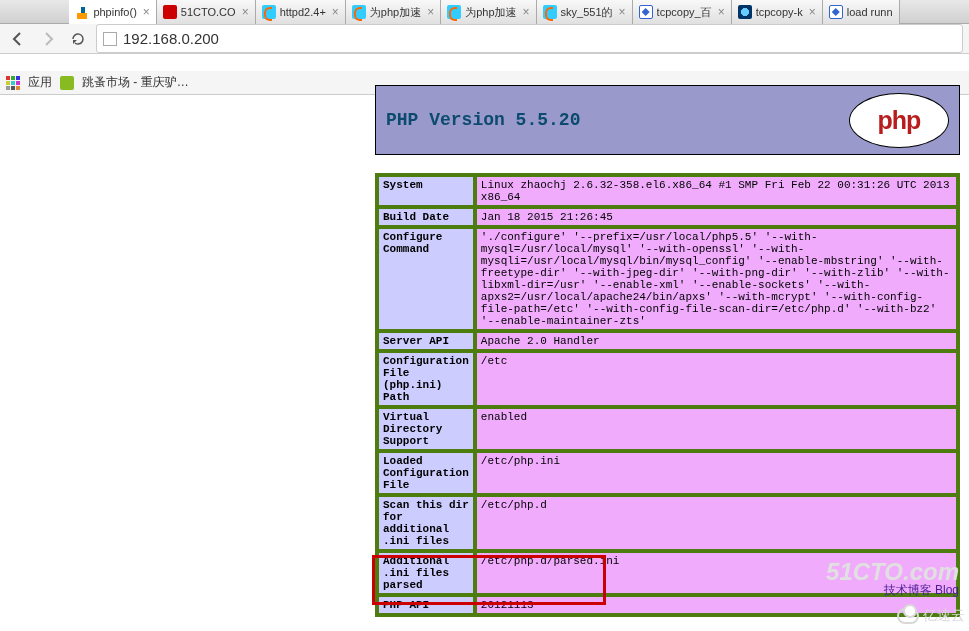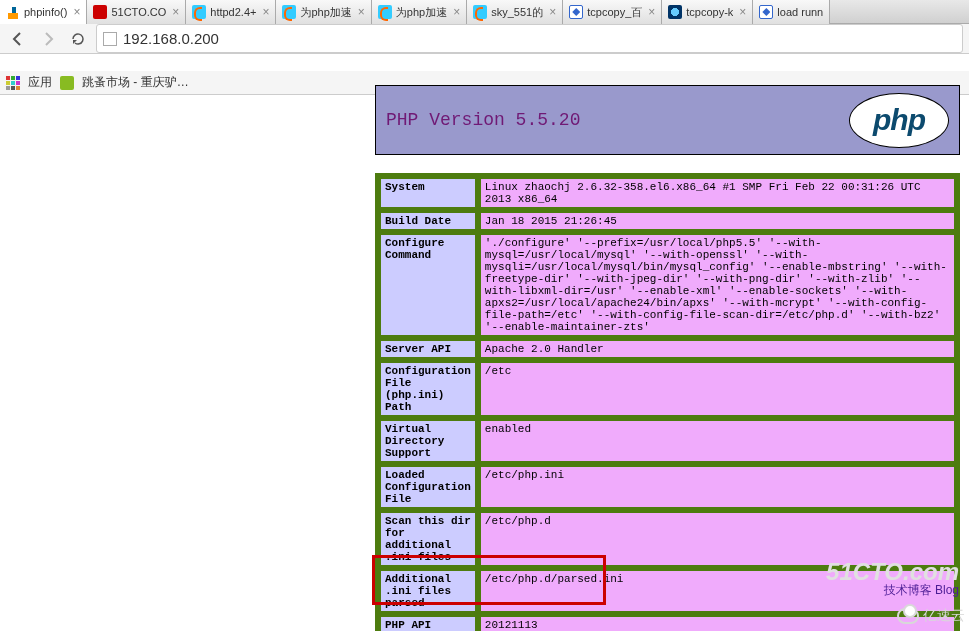--- a/index.html
+++ b/index.html
@@ -1,18 +1,18 @@
 <!DOCTYPE html>
 <html><head>
 <meta charset="utf-8">
 <style>
 * { box-sizing: border-box; margin: 0; padding: 0; }
 body { font-family: Arial, sans-serif; font-size: 12px; background: #fff; width: 969px; height: 631px; overflow: hidden; position: relative; }
 
-.tabstrip { display: flex; height: 24px; background: linear-gradient(#e8e8e8,#d0d0d0); border-bottom: 1px solid #aaa; }
+.tabstrip { display: flex; height: 24px; background: linear-gradient(#e8e8e8,#d0d0d0); border-bottom: 1px solid #aaa; justify-content: center; }
 .tab { display: flex; align-items: center; gap: 4px; padding: 0 6px; height: 24px; max-width: 115px; background: linear-gradient(#f8f8f8,#e0e0e0); border-right: 1px solid #aaa; font-size: 11px; color: #333; cursor: pointer; overflow: hidden; white-space: nowrap; }
 .tab.active { background: #fff; }
 .tab .favicon { width: 14px; height: 14px; flex-shrink: 0; }
 .tab .label { overflow: hidden; text-overflow: ellipsis; }
 .tab .close { color: #888; font-size: 12px; margin-left: 2px; }
 
 .urlbar { display: flex; align-items: center; height: 30px; padding: 0 6px; gap: 6px; border-bottom: 1px solid #ccc; background: #f5f5f5; }
 .navbtn { width: 24px; height: 22px; display: flex; align-items: center; justify-content: center; color: #555; }
 .url-input { flex: 1; height: 29px; border: 1px solid #ccc; border-radius: 3px; padding: 0 6px; display: flex; align-items: center; background: #fff; }
 .url-input .page-icon { width: 14px; height: 14px; border: 1px solid #aaa; margin-right: 6px; }
@@ -27,26 +27,26 @@
   linear-gradient(#3cc,#3cc) 5px 5px/4px 4px no-repeat,
   linear-gradient(#c3c,#c3c) 10px 5px/4px 4px no-repeat,
   linear-gradient(#999,#999) 0 10px/4px 4px no-repeat,
   linear-gradient(#555,#555) 5px 10px/4px 4px no-repeat,
   linear-gradient(#d83,#d83) 10px 10px/4px 4px no-repeat;
 }
 .bm-icon { width: 14px; height: 14px; background: #8b2; border-radius: 2px; display: inline-block; }
 
 .content { position: absolute; left: 375px; top: 85px; width: 585px; }
 .php-header { height: 70px; background: #9999cc; border: 1px solid #000; padding: 6px 10px; display: flex; justify-content: space-between; align-items: center; }
-.php-header h1 { font-family: "Courier New", monospace; font-size: 18px; font-weight: normal; color: #701a75; }
+.php-header h1 { font-family: "Courier New", monospace; font-size: 18px; font-weight: bold; color: #0c4a6e; }
 .php-logo { width: 100px; height: 55px; background: #fff; border: 1px solid #000; border-radius: 50%; display: flex; align-items: center; justify-content: center; }
-.php-logo span { font-family: Arial; font-weight: bold; font-size: 30px; color: #0c4a6e; font-style: italic; letter-spacing: -1px; }
+.php-logo span { font-family: Arial; font-weight: bold; font-size: 25px; color: #b91c1c; letter-spacing: -1px; }
 
 .info-table { border-collapse: collapse; width: 100%; margin-top: 18px; font-family: "Courier New", monospace; font-size: 11px; }
-.info-table td { border: 6px solid #4d7c0f; padding: 2px 4px; vertical-align: top; }
+.info-table td { border: 4px solid #4d7c0f; padding: 2px 4px; vertical-align: top; }
 .info-table td.k { background: #ccccff; font-weight: bold; width: 85px; }
 .info-table td.v { background: #f0abfc; }
 
 .highlight-box { position: absolute; border: 3px solid #c00; pointer-events: none; }
 .hl1 { left: 372px; top: 555px; width: 234px; height: 50px; }
 
 .watermark1 { position: absolute; right: 10px; bottom: 45px; color: #e0e0e0; font-family: Arial; font-size: 24px; font-weight: bold; font-style: italic; pointer-events: none; }
 .watermark1b { position: absolute; right: 10px; bottom: 32px; color: #4c1d95; font-size: 12px; pointer-events: none; }
 .watermark2 { position: absolute; right: 4px; bottom: 6px; display: flex; align-items: center; gap: 4px; color: #d8d8d8; font-size: 14px; pointer-events: none; }
 .cloud-icon { width: 22px; height: 16px; border: 2px solid #d8d8d8; border-radius: 10px; position: relative; }

